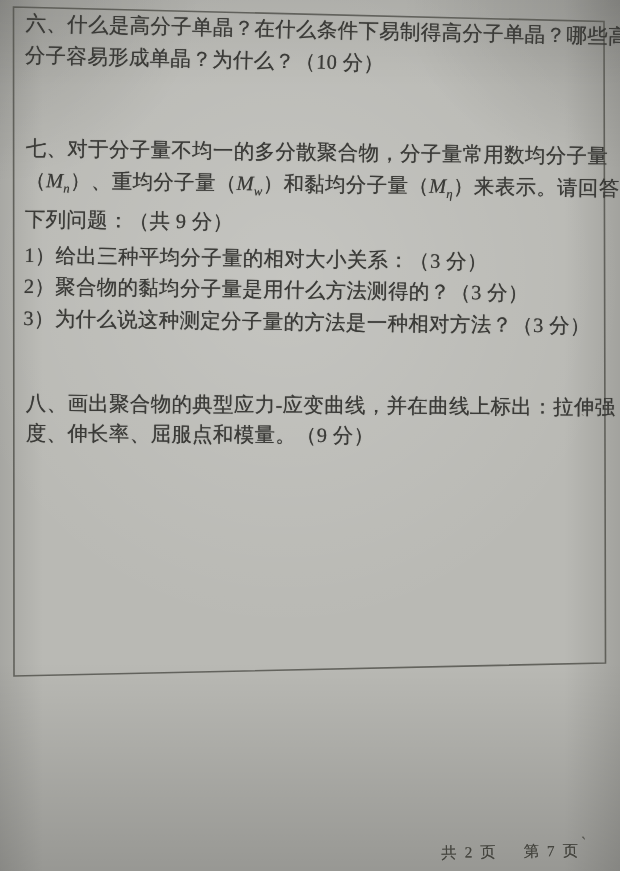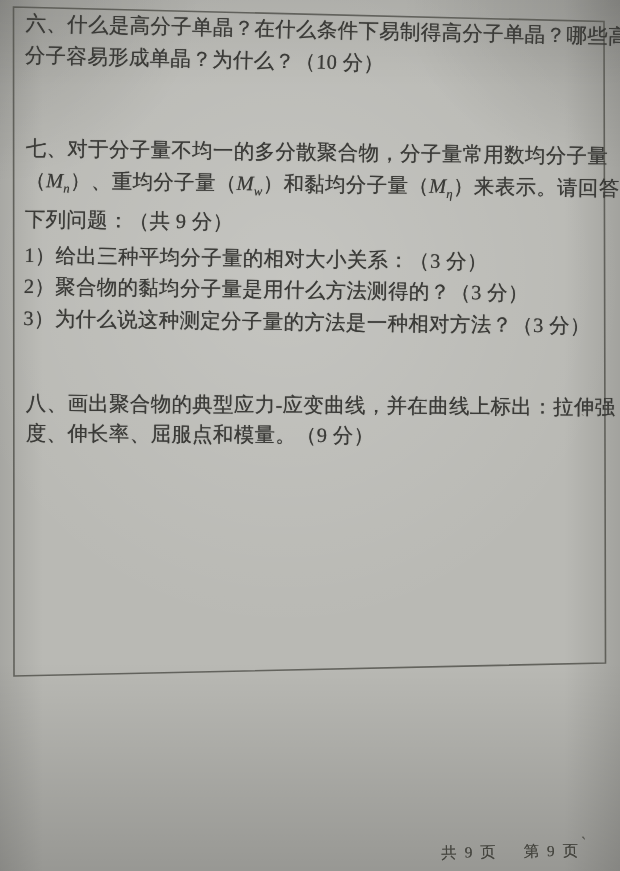--- a/index.html
+++ b/index.html
@@ -73,16 +73,16 @@
   </div>
 
   <div class="block q8">
     <p class="line">八、画出聚合物的典型应力-应变曲线，并在曲线上标出：拉伸强</p>
     <p class="line">度、伸长率、屈服点和模量。（9 分）</p>
   </div>
 
   <span class="stray-right">、</span>
 
   <div class="footer">
-    <span>共 9 页</span><span class="gap"></span><span>第 9 页</span><span class="tick">`</span>
+    <span>共 2 页</span><span class="gap"></span><span>第 7 页</span><span class="tick">`</span>
   </div>
 
 </div>
 
 </body></html>

